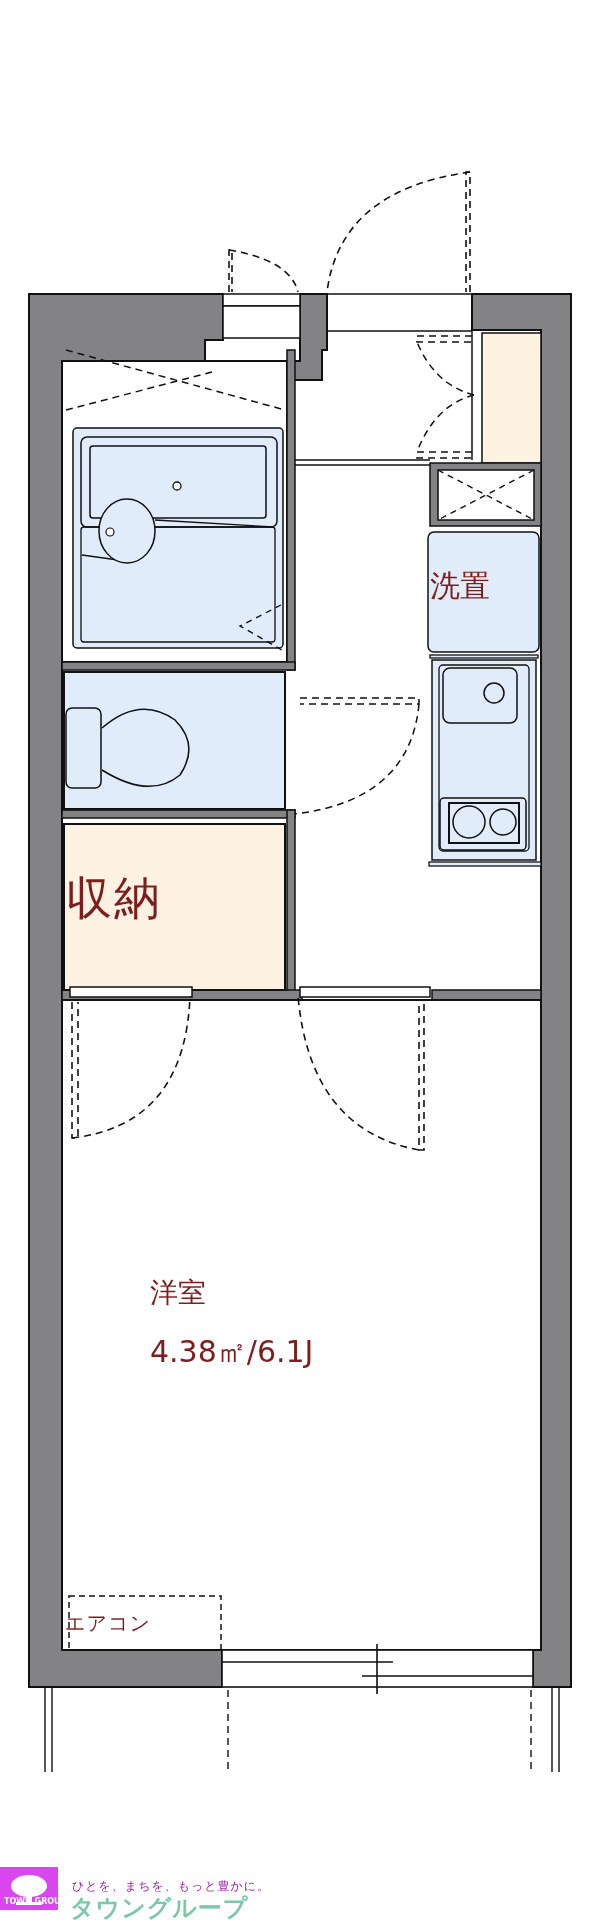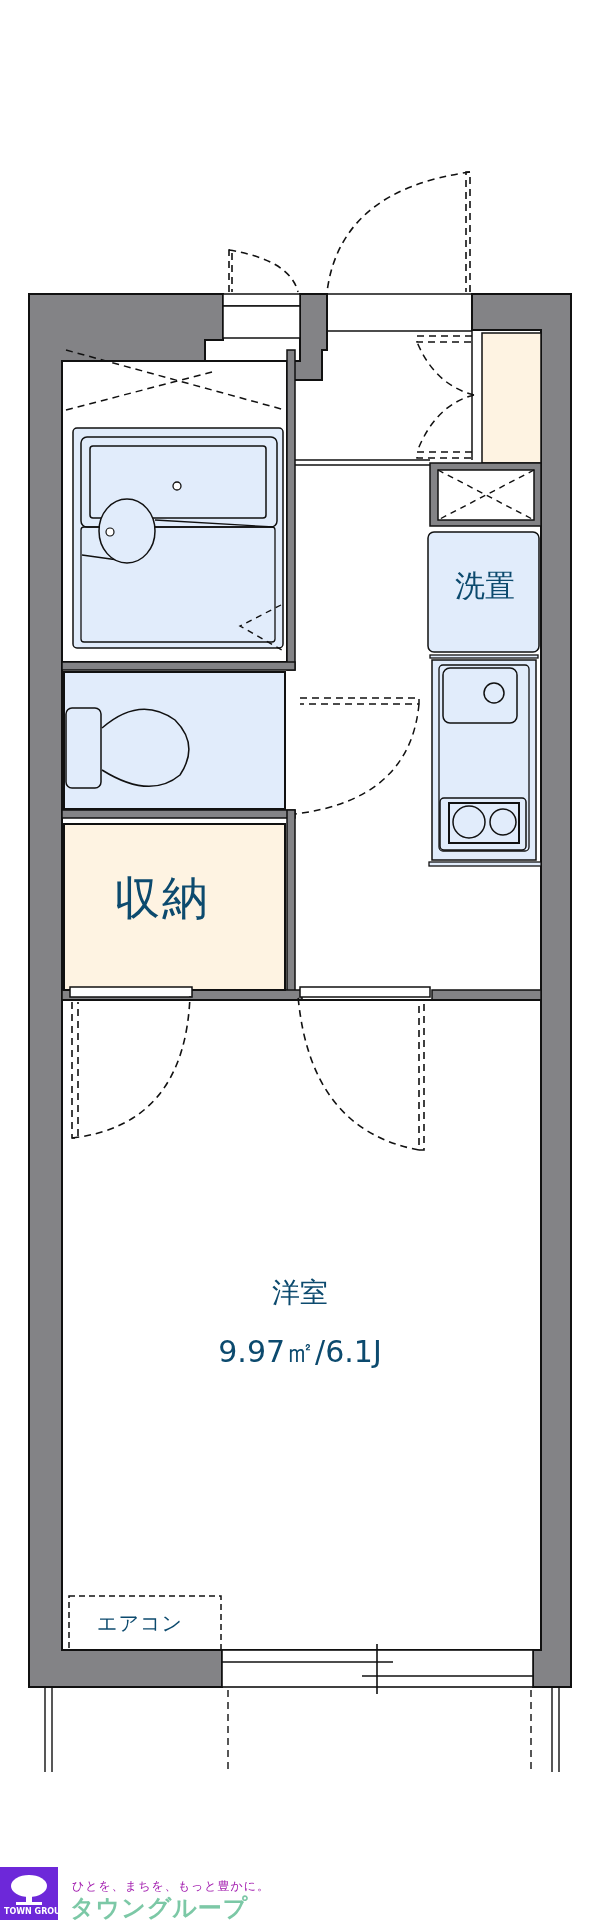--- a/index.html
+++ b/index.html
@@ -1,25 +1,25 @@
 <!DOCTYPE html>
 <html><head>
 <meta charset="utf-8">
 <style>
   html, body { margin: 0; padding: 0; background: #ffffff; }
   body { width: 604px; height: 1920px; position: relative; overflow: hidden;
          font-family: "DejaVu Sans", "Liberation Sans", sans-serif; }
   #plan { position: absolute; left: 0; top: 0; }
-  .room-label { position: absolute; color: #0c4a6e; text-align: center; white-space: nowrap; }
+  .room-label { position: absolute; color: #7f1d1d; white-space: nowrap; }
   .lbl-storage { left: 66px; top: 868px; width: 192px; font-size: 46px; letter-spacing: 2px; }
   .lbl-washer { left: 430px; top: 566px; width: 110px; font-size: 30px; }
   .lbl-room { left: 150px; top: 1268px; width: 300px; font-size: 28px; line-height: 50px; }
   .lbl-area { left: 150px; top: 1332px; width: 300px; font-size: 30px; }
   .lbl-ac { left: 65px; top: 1610px; width: 150px; font-size: 20px; letter-spacing: 1px; }
-  .logo { position: absolute; left: 0; top: 1867px; width: 58px; height: 53px; background: #6d28d9; }
+  .logo { position: absolute; left: 0; top: 1867px; width: 58px; height: 43px; background: #d946ef; }
   .logo-text { position: absolute; left: 4px; bottom: 4px; font-size: 8px; color: #fff; font-weight: bold; white-space: nowrap; }
   .tagline { position: absolute; left: 72px; top: 1878px; font-size: 12px; color: #a21caf; letter-spacing: 1px; white-space: nowrap; }
   .brand { position: absolute; left: 70px; top: 1892px; font-size: 24px; color: #7cc8a6; font-weight: bold; letter-spacing: 1px; white-space: nowrap; }
 </style>
 </head>
 <body>
 
 <svg id="plan" width="604" height="1920" viewBox="0 0 604 1920" xmlns="http://www.w3.org/2000/svg">
 
   <g fill="#838386" stroke="#111" stroke-width="2">
@@ -132,21 +132,21 @@
     <line x1="52" y1="1687" x2="52" y2="1772"></line>
     <line x1="552" y1="1687" x2="552" y2="1772"></line>
     <line x1="559" y1="1687" x2="559" y2="1772"></line>
     <path d="M228 1690 V1772 M531 1690 V1772" stroke-dasharray="7 5"></path>
   </g>
 </svg>
 
 <div class="room-label lbl-storage">収納</div>
 <div class="room-label lbl-washer">洗置</div>
 <div class="room-label lbl-room">洋室</div>
-<div class="room-label lbl-area">9.97㎡/6.1J</div>
+<div class="room-label lbl-area">4.38㎡/6.1J</div>
 <div class="room-label lbl-ac">エアコン</div>
 
 <div class="logo">
   <svg width="58" height="40" viewBox="0 0 58 40" style="position:absolute;left:0;top:2px">
     <ellipse cx="29" cy="17" rx="18" ry="11" fill="#fff"></ellipse>
     <rect x="26" y="22" width="6" height="12" fill="#fff"></rect>
     <rect x="16" y="33" width="26" height="3" fill="#fff"></rect>
   </svg>
   <span class="logo-text">TOWN GROUP</span>
 </div>

